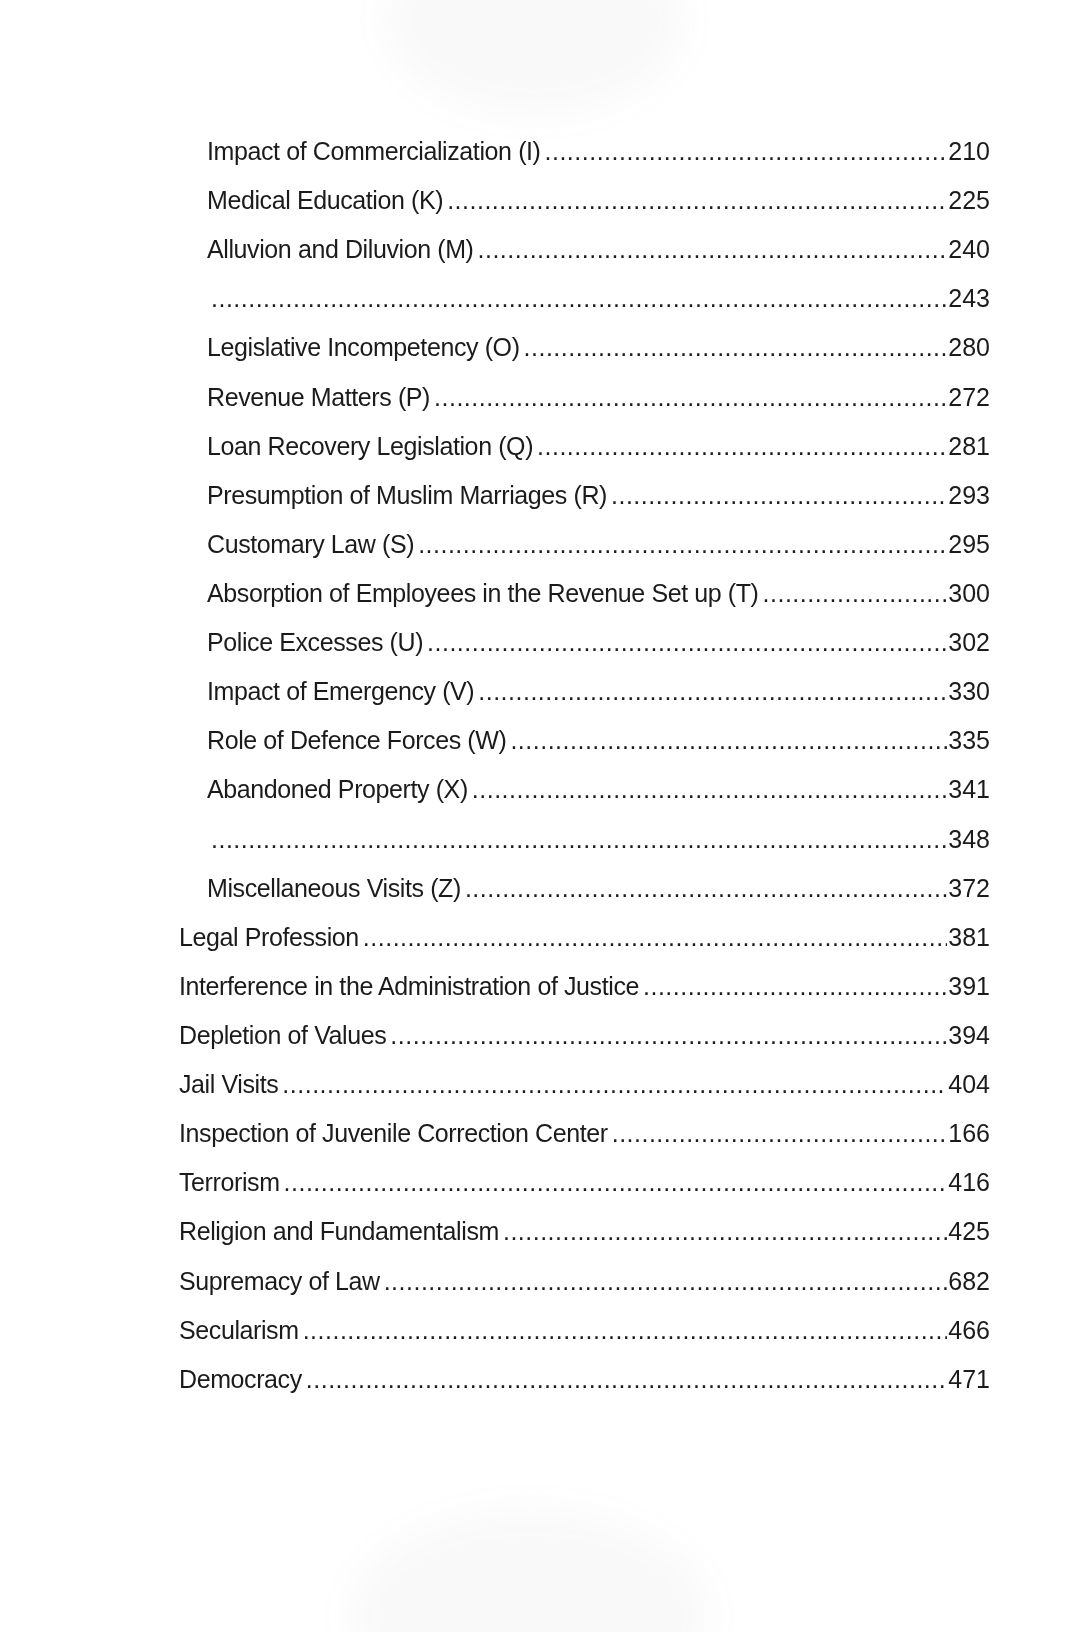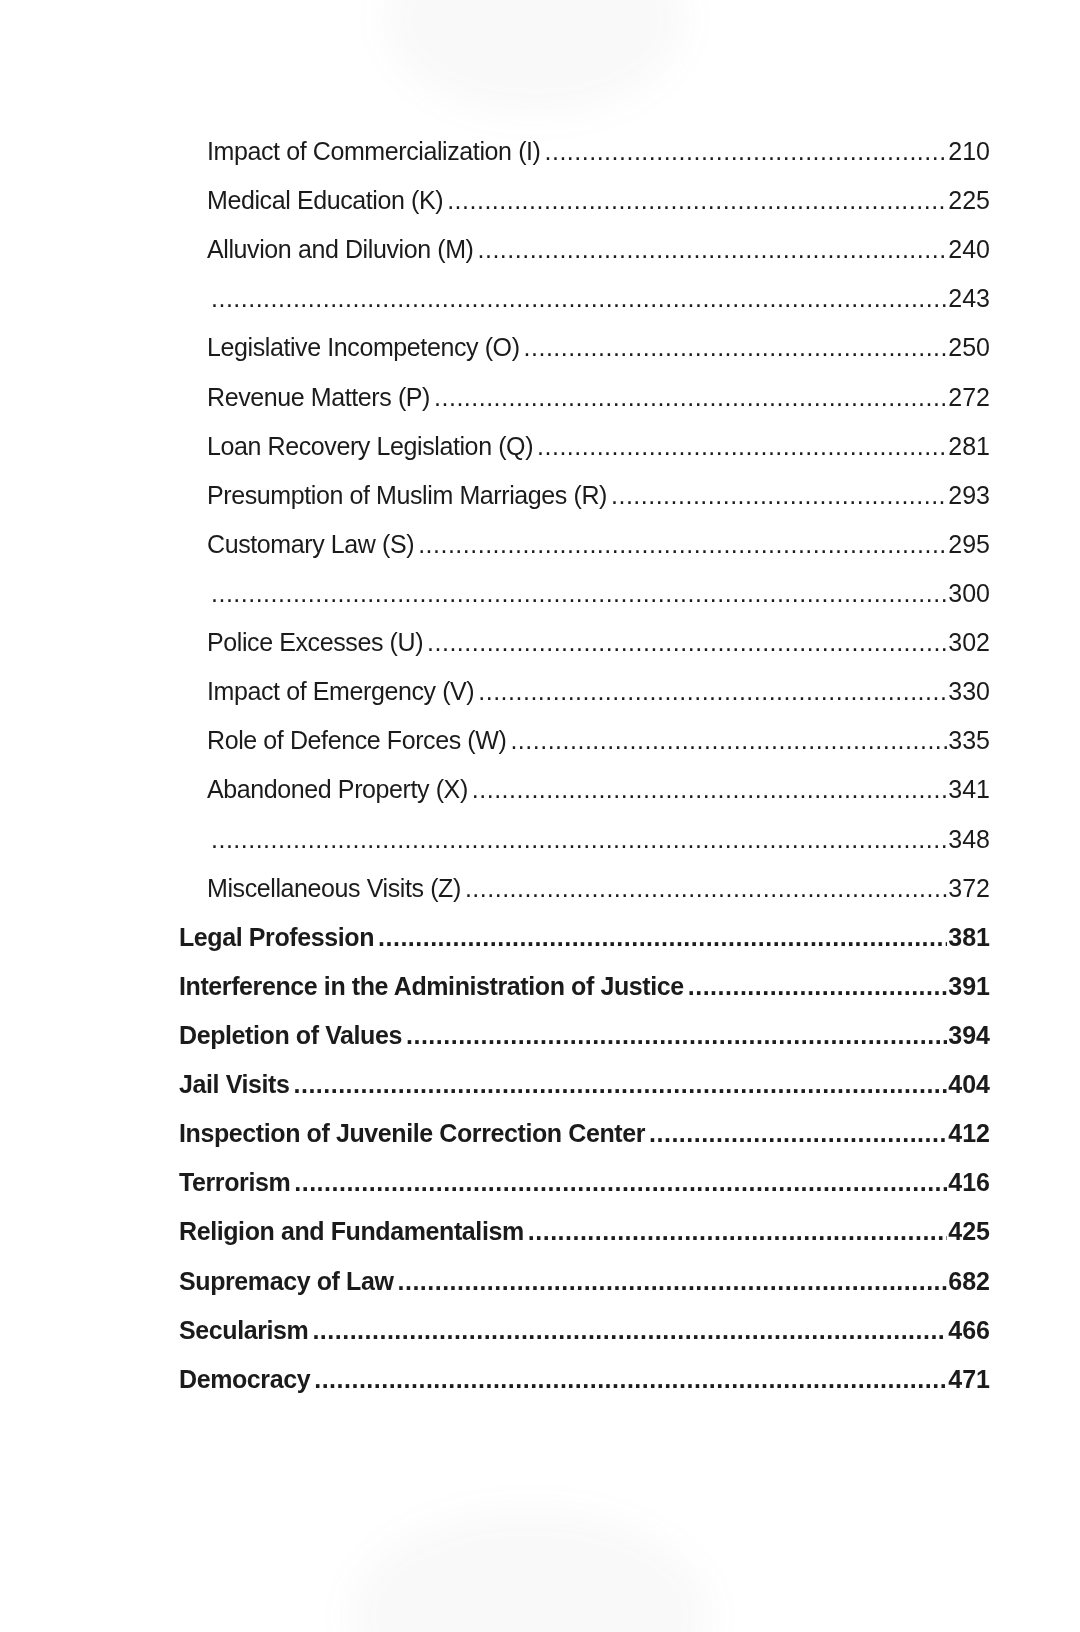--- a/index.html
+++ b/index.html
@@ -32,21 +32,21 @@
   .row {
     display: flex;
     align-items: center;
     height: 49.12px;
     line-height: 49.12px;
     margin-right: 90px;
     font-size: 25px;
     letter-spacing: -0.4px;
     white-space: nowrap;
   }
-  .row.level-1 { margin-left: 179px; font-weight: bold; }
+  .row.level-1 { margin-left: 179px; }
   .row.level-2 { margin-left: 207px; }
   .title { flex: 0 0 auto; }
   .dots {
     flex: 1 1 auto;
     overflow: hidden;
     white-space: nowrap;
     margin: 0 1px 0 4px;
     letter-spacing: 0.5px;
     color: #1b1b1b;
   }
@@ -83,21 +83,21 @@
   </div>
 
   <div class="row level-2">
     <span class="dots" aria-hidden="true"></span>
     <span class="pagenum">243</span>
   </div>
 
   <div class="row level-2">
     <span class="title">Legislative Incompetency (O)</span>
     <span class="dots" aria-hidden="true"></span>
-    <span class="pagenum">250</span>
+    <span class="pagenum">280</span>
   </div>
 
   <div class="row level-2">
     <span class="title">Revenue Matters (P)</span>
     <span class="dots" aria-hidden="true"></span>
     <span class="pagenum">272</span>
   </div>
 
   <div class="row level-2">
     <span class="title">Loan Recovery Legislation (Q)</span>
@@ -111,20 +111,21 @@
     <span class="pagenum">293</span>
   </div>
 
   <div class="row level-2">
     <span class="title">Customary Law (S)</span>
     <span class="dots" aria-hidden="true"></span>
     <span class="pagenum">295</span>
   </div>
 
   <div class="row level-2">
+    <span class="title">Absorption of Employees in the Revenue Set up (T)</span>
     <span class="dots" aria-hidden="true"></span>
     <span class="pagenum">300</span>
   </div>
 
   <div class="row level-2">
     <span class="title">Police Excesses (U)</span>
     <span class="dots" aria-hidden="true"></span>
     <span class="pagenum">302</span>
   </div>
 
@@ -177,21 +178,21 @@
 
   <div class="row level-1">
     <span class="title">Jail Visits</span>
     <span class="dots" aria-hidden="true"></span>
     <span class="pagenum">404</span>
   </div>
 
   <div class="row level-1">
     <span class="title">Inspection of Juvenile Correction Center</span>
     <span class="dots" aria-hidden="true"></span>
-    <span class="pagenum">412</span>
+    <span class="pagenum">166</span>
   </div>
 
   <div class="row level-1">
     <span class="title">Terrorism</span>
     <span class="dots" aria-hidden="true"></span>
     <span class="pagenum">416</span>
   </div>
 
   <div class="row level-1">
     <span class="title">Religion and Fundamentalism</span>

